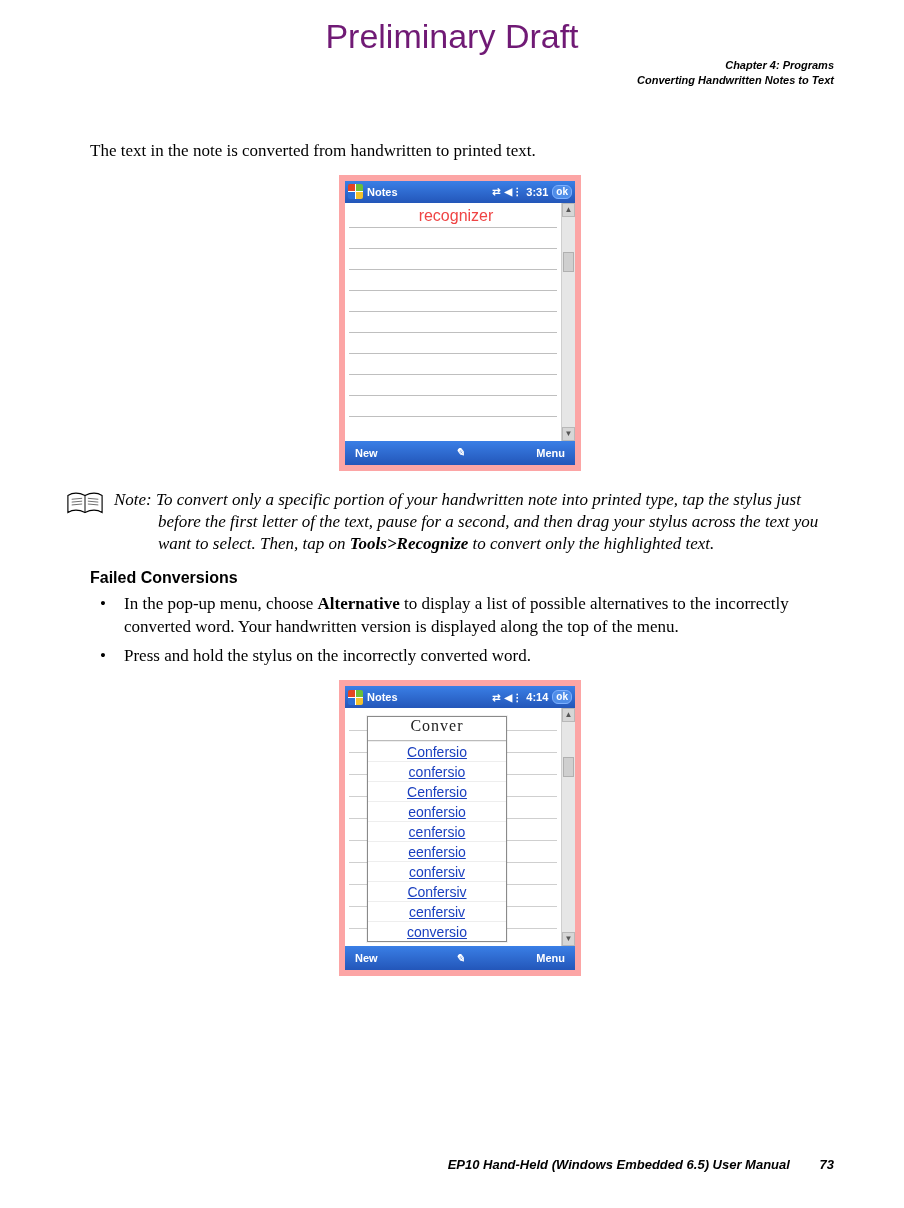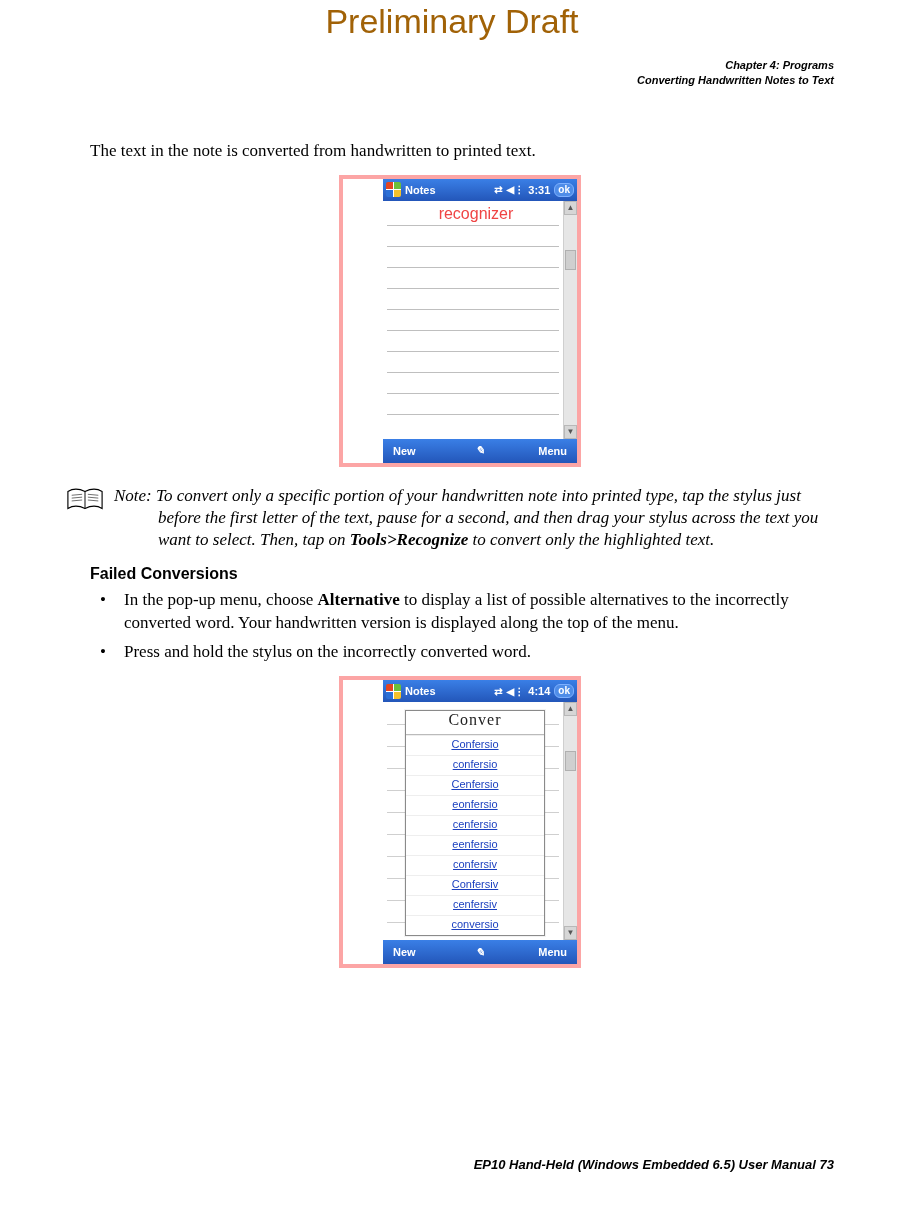--- a/index.html
+++ b/index.html
@@ -6,27 +6,27 @@
   body {
     width: 904px;
     height: 1208px;
     background: #fff;
     font-family: "Times New Roman", serif;
     color: #000;
     position: relative;
   }
   .watermark {
     position: absolute;
-    top: 0;
+    top: 15px;
     left: 0;
     width: 100%;
     text-align: center;
     font-family: Arial, sans-serif;
     font-size: 34px;
-    color: #a16207;
+    color: #701a75;
     font-weight: 400;
     padding-top: 2px;
   }
   .header-right {
     position: absolute;
     top: 58px;
     right: 70px;
     text-align: right;
     font-family: Verdana, Arial, sans-serif;
     font-style: italic;
@@ -45,24 +45,23 @@
     line-height: 1.35;
     margin-bottom: 12px;
   }
   .screenshot-wrap {
     text-align: center;
     margin: 10px 0 18px;
   }
   .device {
     display: inline-block;
     width: 242px;
-    border: 4px solid #fca5a5;
+    border: 6px solid #fca5a5;
     background: #fff;
     vertical-align: top;
-    padding-left: 40px;
   }
   .titlebar {
     height: 22px;
     background: linear-gradient(#3a7fe6,#2356b9);
     display: flex;
     align-items: center;
     padding: 0 3px;
     gap: 4px;
     color: #fff;
     font-family: Tahoma, Arial, sans-serif;
@@ -220,38 +219,38 @@
     border-bottom: 1px solid #bbb;
     font-family: "Comic Sans MS", cursive;
     font-size: 16px;
     padding: 0 4px;
     color:#222;
     text-align:center;
     letter-spacing: 1px;
   }
   .popup .alt {
     height: 20px;
-    font-size: 11px;
+    font-size: 14px;
     color: #1a3fbf;
     text-decoration: underline;
     padding: 2px 8px;
     border-top: 1px solid #eee;
   }
   .popup .alt:first-of-type { border-top: none; }
 
   .footer {
     position: absolute;
     bottom: 36px;
     right: 70px;
     font-family: Verdana, Arial, sans-serif;
     font-style: italic;
     font-size: 13px;
     font-weight: bold;
   }
-  .footer .pagenum { font-style: italic; }
+  .footer .pagenum { font-style: italic; margin-left: 26px; }
 </style>
 </head>
 <body>
 
 <div class="watermark">Preliminary Draft</div>
 
 <div class="header-right">
   <div>Chapter 4: Programs</div>
   <div>Converting Handwritten Notes to Text</div>
 </div>

